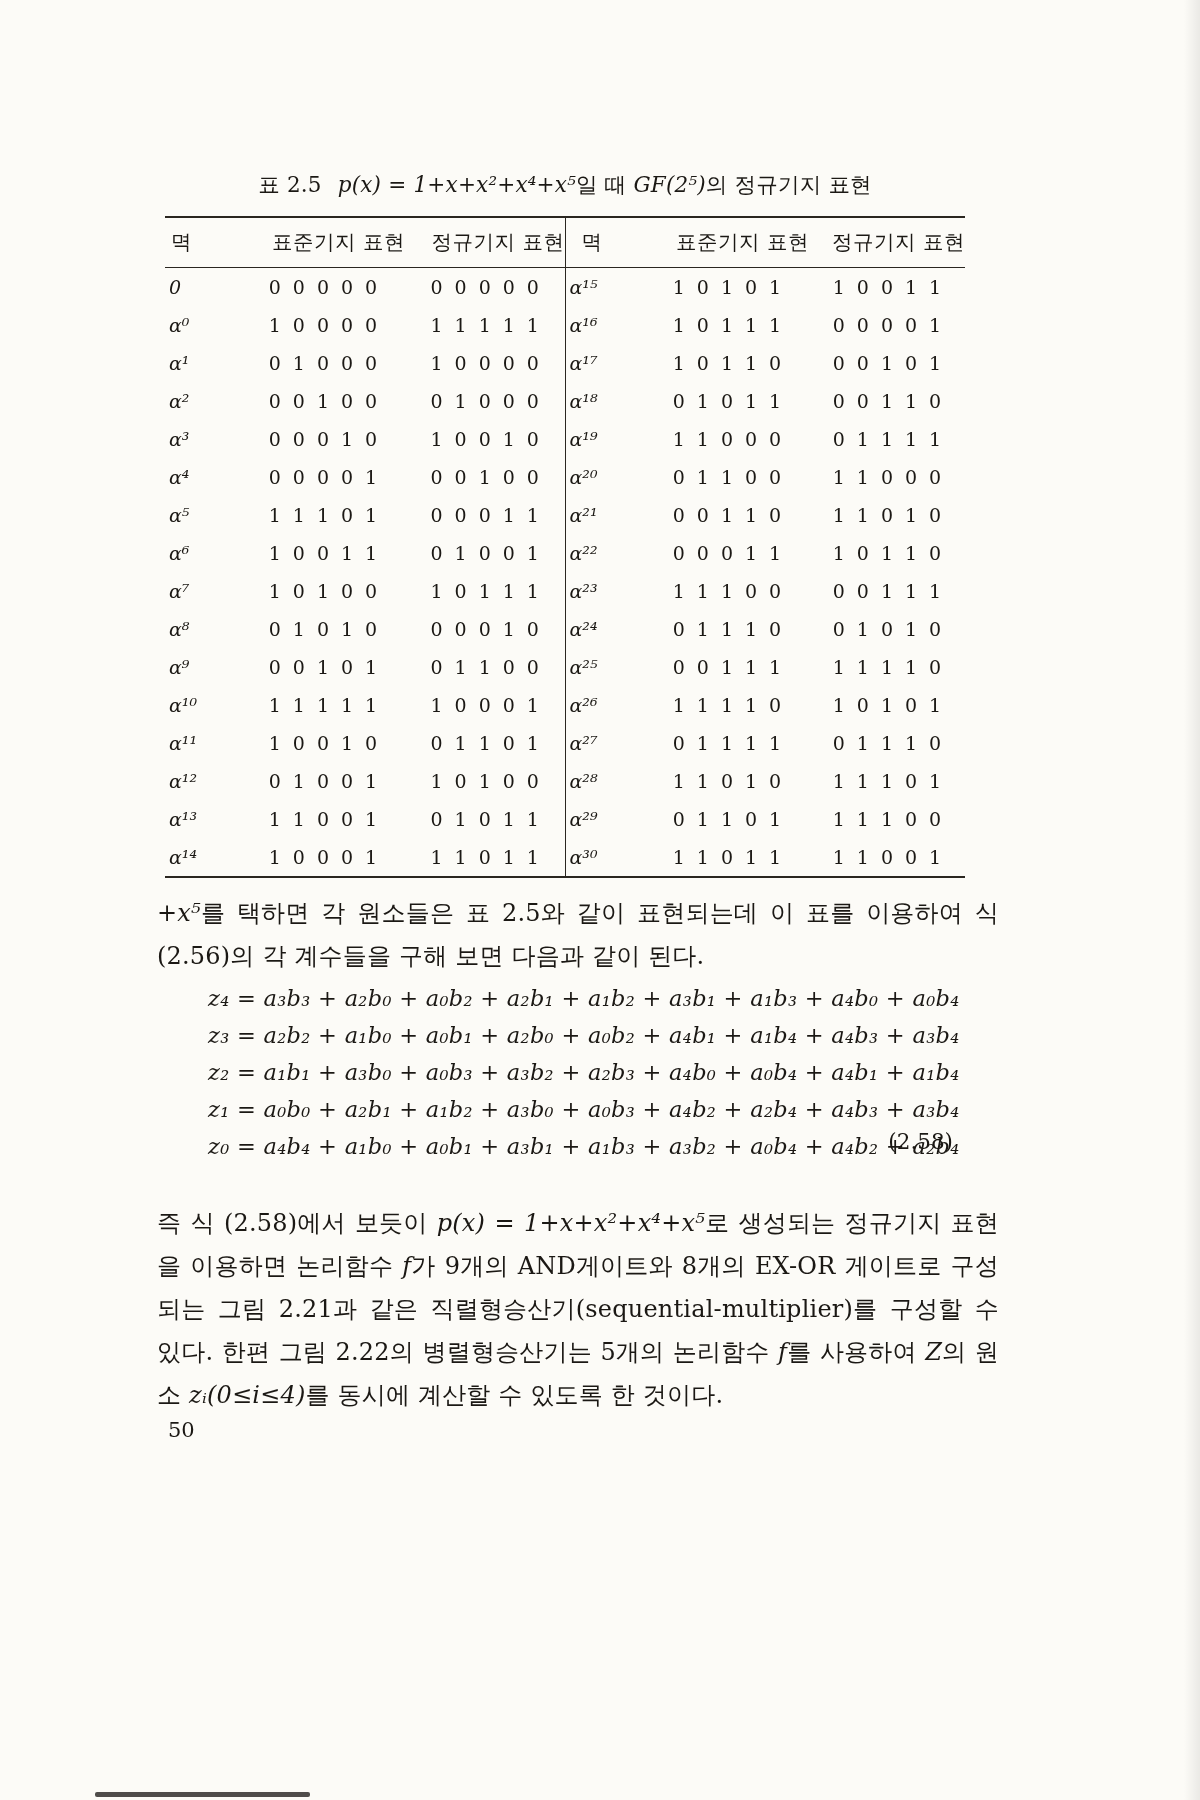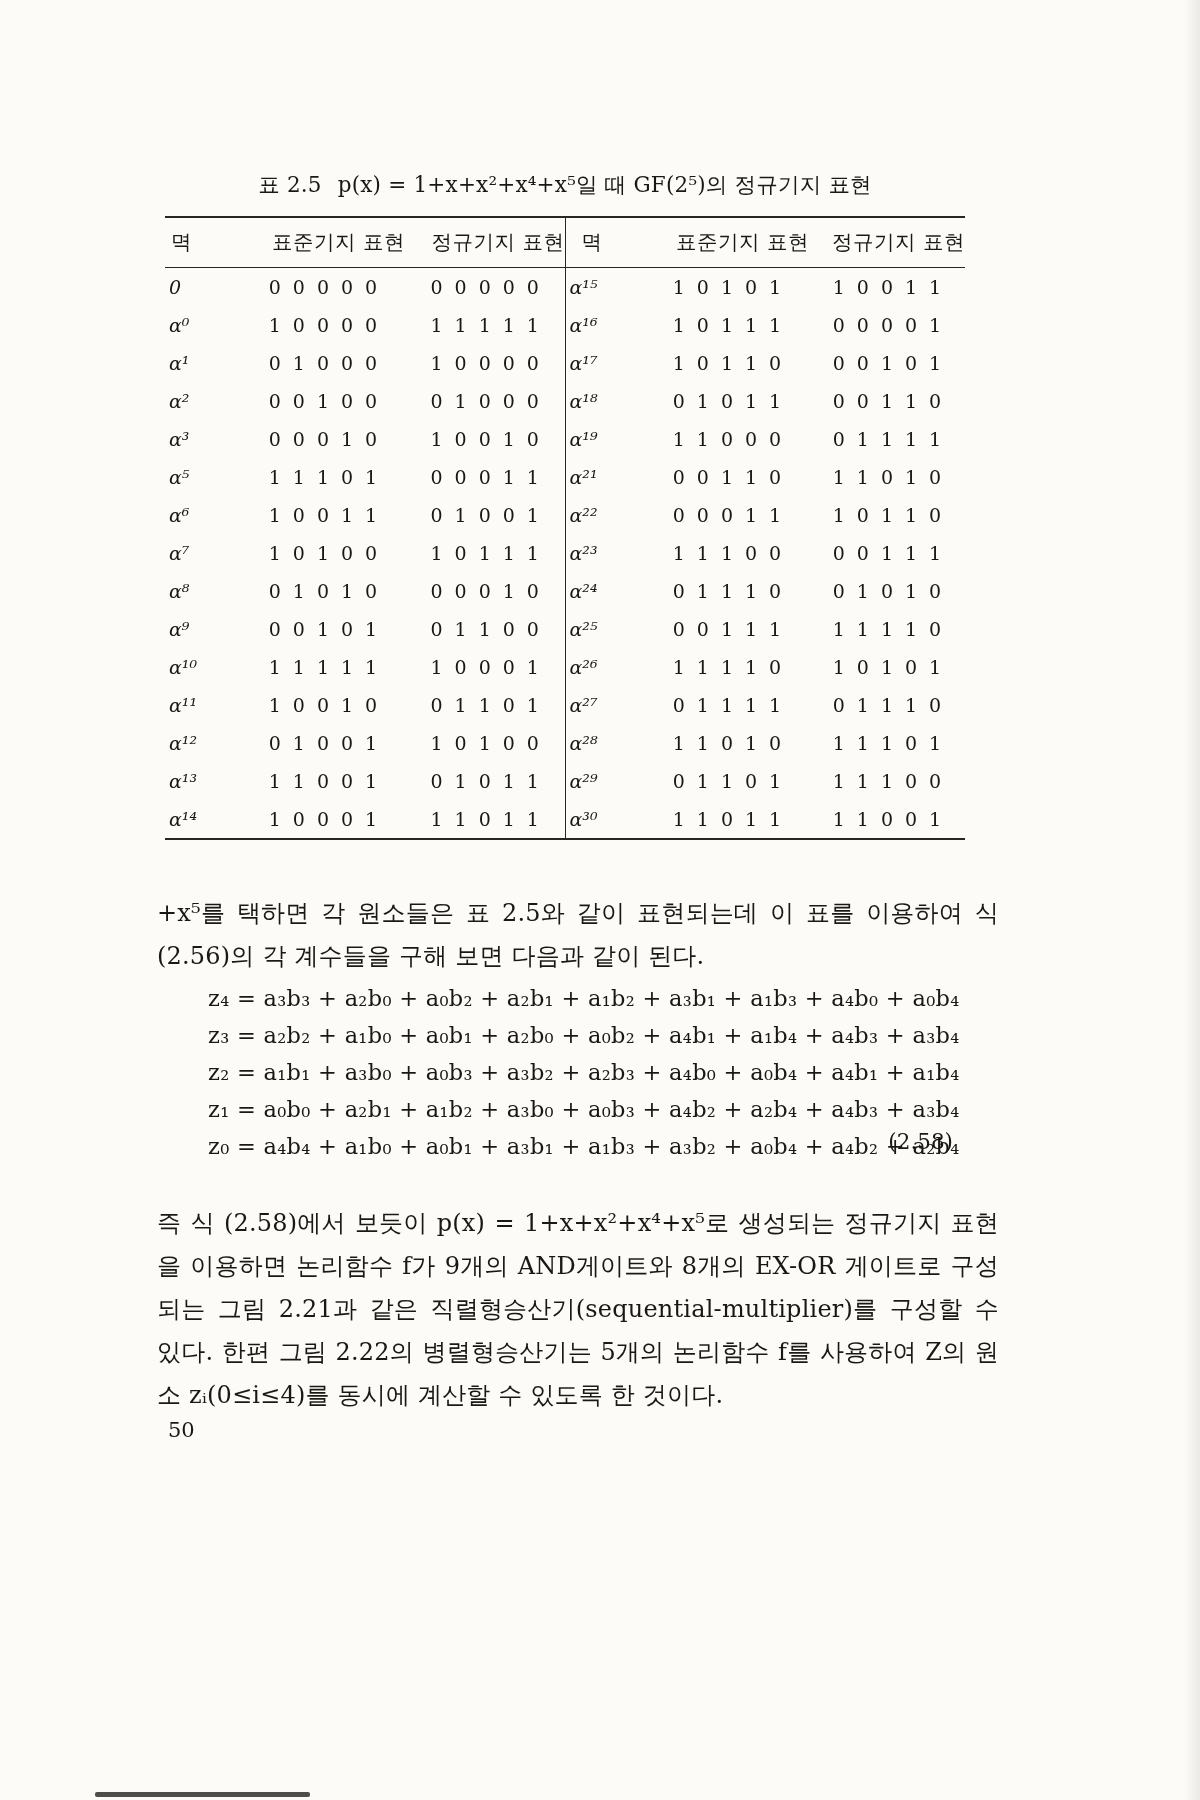--- a/index.html
+++ b/index.html
@@ -15,21 +15,21 @@
   .edge-shade{position:absolute;top:0;right:0;width:16px;height:100%;
     background:linear-gradient(to left, rgba(0,0,0,0.07), rgba(0,0,0,0));}
   .scan-smudge{position:absolute;left:95px;bottom:3px;width:215px;height:5px;
     background:#23211e;opacity:.8;border-radius:2px;}
 
   .title{
     position:absolute;top:170px;left:165px;width:800px;
     text-align:center;font-size:21.5px;letter-spacing:.2px;white-space:nowrap;
   }
   .title .gap{display:inline-block;width:16px;}
-  .math{}
+  .math{font-style:italic;}
 
   table.gf{
     position:absolute;top:216px;left:165px;width:800px;
     border-collapse:collapse;
     border-top:2px solid #2a2620;
     border-bottom:2px solid #2a2620;
     table-layout:fixed;
   }
   table.gf thead th{
     border-bottom:1.8px solid #2a2620;
@@ -127,20 +127,28 @@
         </tr>
         <tr>
           <td class="pow">α³</td>
           <td class="bits">00010</td>
           <td class="bits">10010</td>
           <td class="pow divider">α¹⁹</td>
           <td class="bits">11000</td>
           <td class="bits">01111</td>
         </tr>
         <tr>
+          <td class="pow">α⁴</td>
+          <td class="bits">00001</td>
+          <td class="bits">00100</td>
+          <td class="pow divider">α²⁰</td>
+          <td class="bits">01100</td>
+          <td class="bits">11000</td>
+        </tr>
+        <tr>
           <td class="pow">α⁵</td>
           <td class="bits">11101</td>
           <td class="bits">00011</td>
           <td class="pow divider">α²¹</td>
           <td class="bits">00110</td>
           <td class="bits">11010</td>
         </tr>
         <tr>
           <td class="pow">α⁶</td>
           <td class="bits">10011</td>

